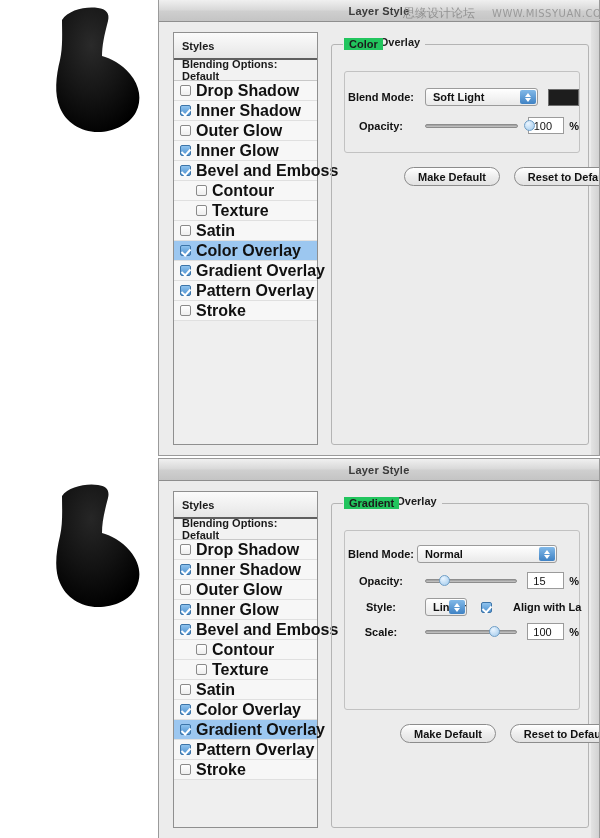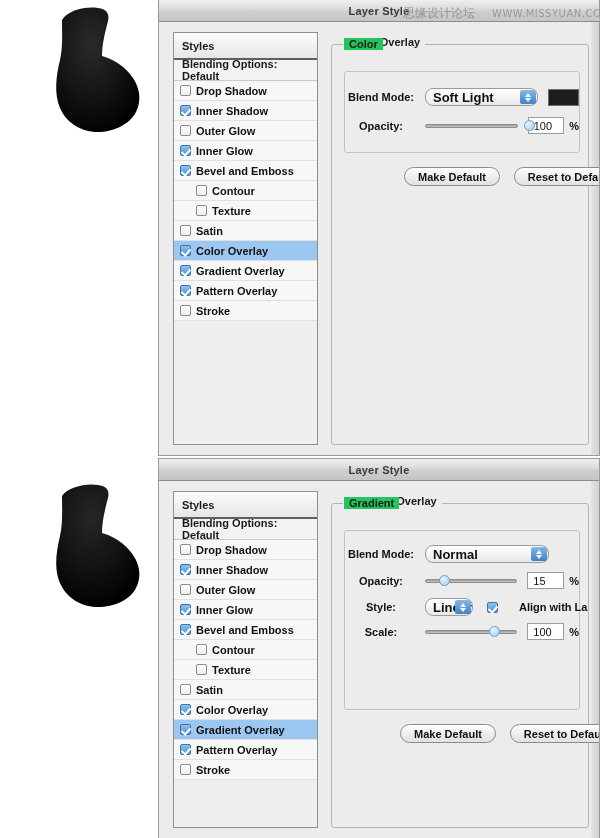--- a/index.html
+++ b/index.html
@@ -66,21 +66,21 @@
     font-size: 11px; font-weight: bold; color: #1a1a1a;
     background: #f2f2f2;
     border-bottom: 1px solid #c8c8c8;
   }
   .fx-list { background: #f7f7f7; }
   .fx-row {
     height: 20px;
     display: flex; align-items: center;
     padding-left: 6px;
     border-bottom: 1px solid #e0e0e0;
-    font-size: 11px; color: #111;
+    font-size: 16px; color: #111;
   }
   .fx-row.indent { padding-left: 22px; }
   .fx-row.selected { background: #9cc7f0; }
   .fx-row .lbl { font-weight: bold; margin-left: 5px; white-space: nowrap; }
 
   
   .cb {
     width: 11px; height: 11px; flex: 0 0 11px;
     border: 1px solid #8a8a8a;
     border-radius: 2px;
@@ -132,25 +132,25 @@
   .row { display: flex; align-items: center; margin-bottom: 9px; }
   .row-label {
     font-size: 11px; font-weight: bold; color: #111;
     text-align: center; flex: 0 0 auto;
   }
 
   
   .select {
     height: 18px;
     border: 1px solid #9b9b9b;
-    border-radius: 8px;
+    border-radius: 3px;
     background: linear-gradient(to bottom,#ffffff,#e9e9e9);
     display: flex; align-items: center;
     padding-left: 7px;
-    font-size: 13px; font-weight: bold; color: #111;
+    font-size: 11px; font-weight: bold; color: #111;
     position: relative;
   }
   .select .arrows {
     position: absolute; right: 1px; top: 1px; bottom: 1px;
     width: 16px;
     border-radius: 2px;
     background: linear-gradient(to bottom,#82b9e8,#3f82c4);
     display: flex; flex-direction: column;
     align-items: center; justify-content: center;
   }
@@ -496,21 +496,21 @@
       </div>
 
       <div class="content">
         <div class="group-outer-label">Gradient Overlay</div>
         <div class="group-outer">
           <div class="group-inner-label">Gradient</div>
           <div class="group-inner" style="height:180px;">
 
             <div class="row" style="margin:14px 0 0 0;">
               <span class="row-label" style="width:72px;">Blend Mode:</span>
-              <div class="select" style="width:124px;margin-left:8px;">
+              <div class="select" style="width:140px;margin-left:0;">
                 <span>Normal</span>
                 <span class="arrows">
                     <i class="up"></i>
                     <i class="dn"></i>
                   </span>
               </div>
             </div>
 
             <div class="row" style="margin:9px 0 0 0;">
               <span class="row-label" style="width:72px;">Opacity:</span>

